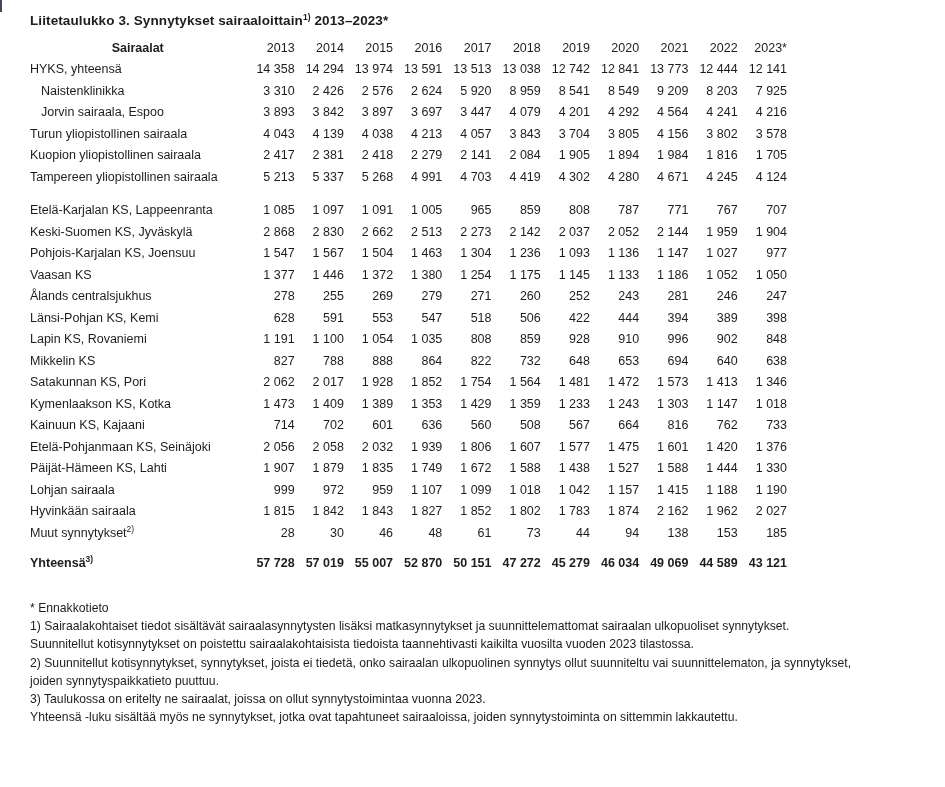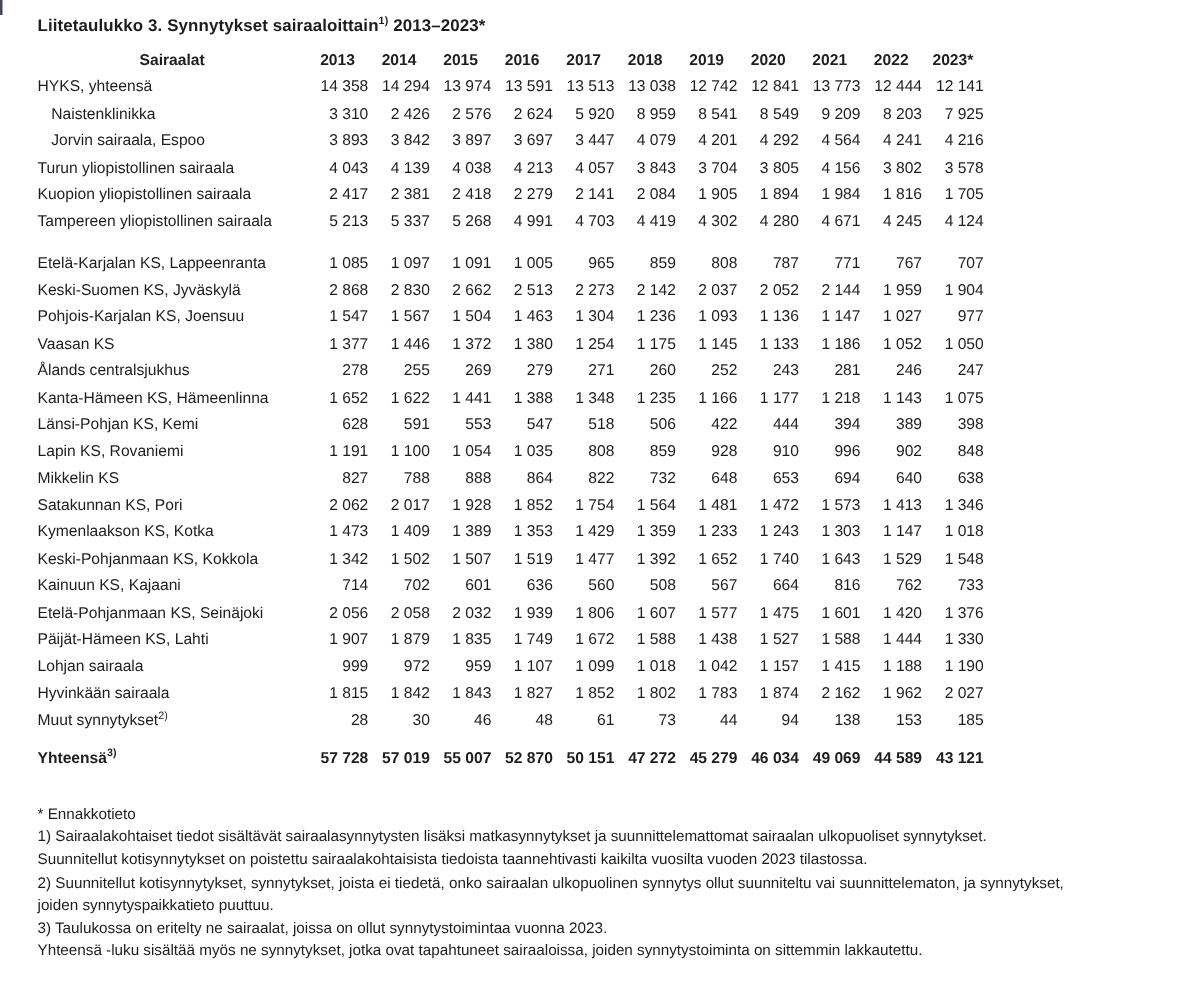--- a/index.html
+++ b/index.html
@@ -51,22 +51,22 @@
     font-size: 12.5px;
     height: 21.5px;
     vertical-align: middle;
     white-space: nowrap;
   }
   table.data th.name-h {
     text-align: center;
     font-weight: bold;
   }
   table.data th.year-h {
-    text-align: center;
-    font-weight: bold;
+    text-align: right;
+    font-weight: normal;
   }
   table.data td.name {
     text-align: left;
   }
   table.data td.num {
     text-align: right;
   }
   table.data tr.gap-before td {
     padding-top: 12px;
     height: 21.5px;
@@ -277,34 +277,20 @@
           <td class="num">279</td>
           <td class="num">271</td>
           <td class="num">260</td>
           <td class="num">252</td>
           <td class="num">243</td>
           <td class="num">281</td>
           <td class="num">246</td>
           <td class="num">247</td>
         </tr>
         <tr>
-          <td class="name"><span>Kanta-Hämeen KS, Hämeenlinna</span></td>
-          <td class="num">1 652</td>
-          <td class="num">1 622</td>
-          <td class="num">1 441</td>
-          <td class="num">1 388</td>
-          <td class="num">1 348</td>
-          <td class="num">1 235</td>
-          <td class="num">1 166</td>
-          <td class="num">1 177</td>
-          <td class="num">1 218</td>
-          <td class="num">1 143</td>
-          <td class="num">1 075</td>
-        </tr>
-        <tr>
           <td class="name"><span>Länsi-Pohjan KS, Kemi</span></td>
           <td class="num">628</td>
           <td class="num">591</td>
           <td class="num">553</td>
           <td class="num">547</td>
           <td class="num">518</td>
           <td class="num">506</td>
           <td class="num">422</td>
           <td class="num">444</td>
           <td class="num">394</td>
@@ -359,34 +345,20 @@
           <td class="num">1 409</td>
           <td class="num">1 389</td>
           <td class="num">1 353</td>
           <td class="num">1 429</td>
           <td class="num">1 359</td>
           <td class="num">1 233</td>
           <td class="num">1 243</td>
           <td class="num">1 303</td>
           <td class="num">1 147</td>
           <td class="num">1 018</td>
-        </tr>
-        <tr>
-          <td class="name"><span>Keski-Pohjanmaan KS, Kokkola</span></td>
-          <td class="num">1 342</td>
-          <td class="num">1 502</td>
-          <td class="num">1 507</td>
-          <td class="num">1 519</td>
-          <td class="num">1 477</td>
-          <td class="num">1 392</td>
-          <td class="num">1 652</td>
-          <td class="num">1 740</td>
-          <td class="num">1 643</td>
-          <td class="num">1 529</td>
-          <td class="num">1 548</td>
         </tr>
         <tr>
           <td class="name"><span>Kainuun KS, Kajaani</span></td>
           <td class="num">714</td>
           <td class="num">702</td>
           <td class="num">601</td>
           <td class="num">636</td>
           <td class="num">560</td>
           <td class="num">508</td>
           <td class="num">567</td>

